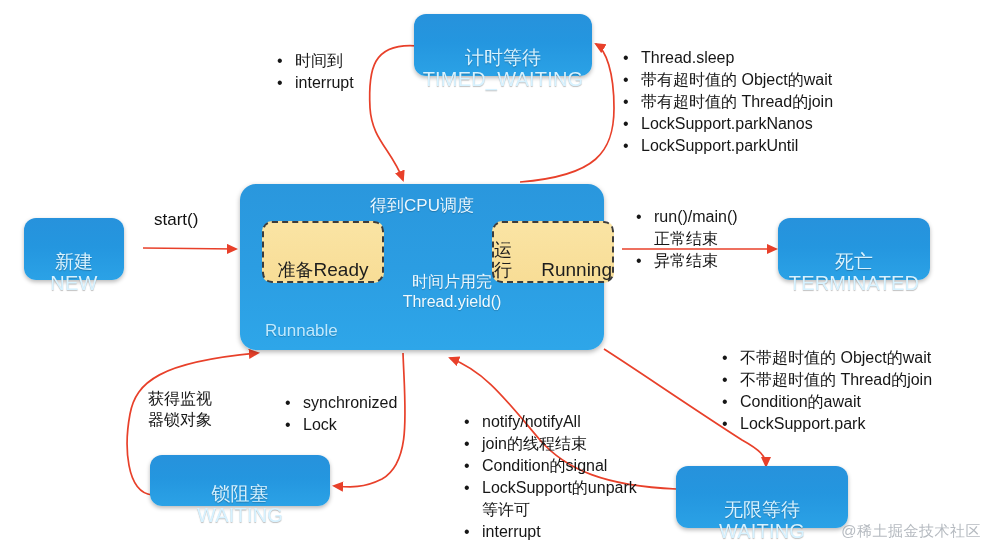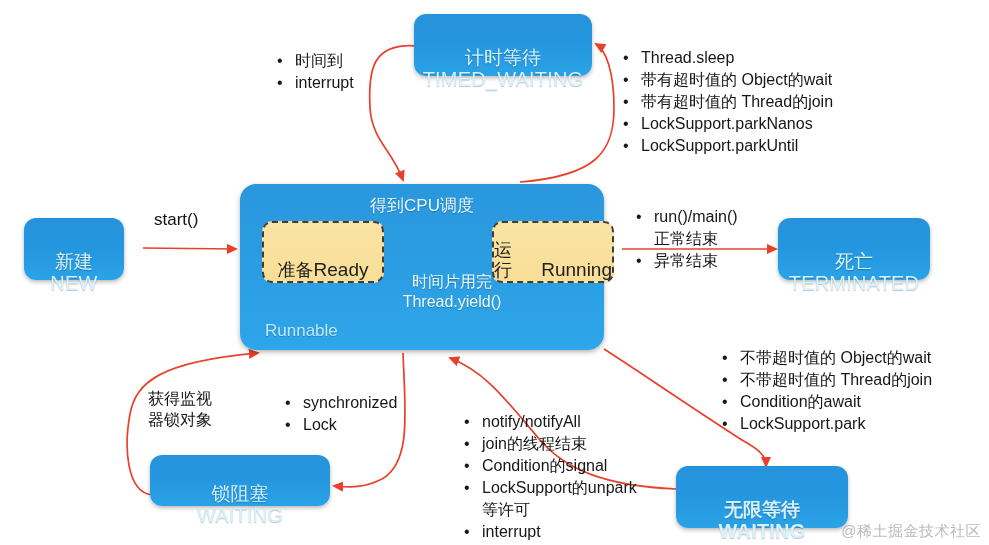--- a/index.html
+++ b/index.html
@@ -126,21 +126,21 @@
   <div class="state" id="s-term" style="left:778px; top:218px; width:152px; height:62px;">
     <span class="cn">死亡</span>
     <span class="en">TERMINATED</span>
   </div>
 
   <div class="state" id="s-blocked" style="left:150px; top:455px; width:180px; height:51px;">
     <span class="cn">锁阻塞</span>
     <span class="en">WAITING</span>
   </div>
 
-  <div class="state" id="s-waiting" style="left:676px; top:466px; width:172px; height:62px;font-weight:bold;">
+  <div class="state" id="s-waiting" style="left:676px; top:466px; width:172px; height:62px;">
     <span class="cn">无限等待</span>
     <span class="en">WAITING</span>
   </div>
 
   <div id="runnable">
     <div class="cpu-label">得到CPU调度</div>
 
     <div class="substate" style="left:22px; top:37px; width:122px; height:62px;">
       <span class="cn">准备</span>
       <span class="en">Ready</span>

